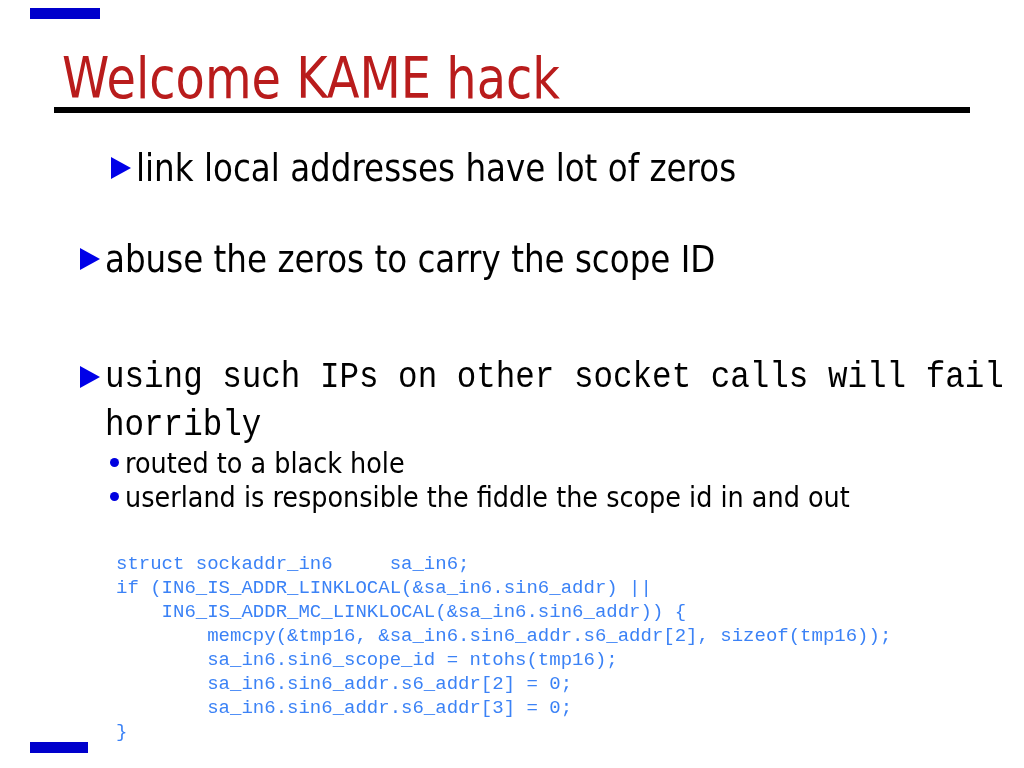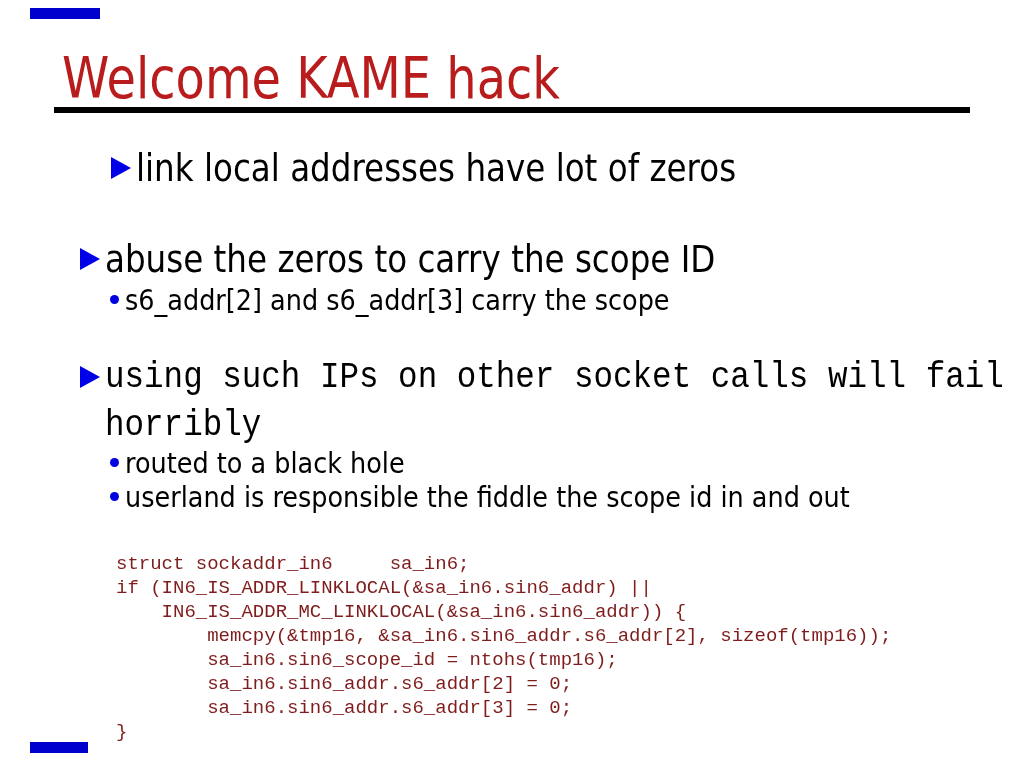--- a/index.html
+++ b/index.html
@@ -100,21 +100,21 @@
   .row-b3s2 { left: 110px; top: 481px; }
   .row-b3 .tri-icon { margin-top: 13px; }
 
   .code-block {
     position: absolute;
     left: 116px;
     top: 552px;
     font-family: "Liberation Mono", monospace;
     font-size: 19px;
     line-height: 24px;
-    color: #7f1d1d;
+    color: #3b82f6;
     white-space: pre;
   }
 </style>
 </head>
 <body>
 
 <div class="slide">
 
   <div class="decor-bar top"></div>
 
@@ -124,24 +124,20 @@
   <div class="bullet-row row-b1">
     <span class="tri-icon"></span>
     <span class="l1-text">link local addresses have lot of zeros</span>
   </div>
 
   <div class="bullet-row row-b2">
     <span class="tri-icon"></span>
     <span class="l1-text">abuse the zeros to carry the scope ID</span>
   </div>
 
-  <div class="bullet-row row-b2s1">
-    <span class="dot-icon"></span>
-    <span class="l2-text">s6_addr[2] and s6_addr[3] carry the scope</span>
-  </div>
 
   <div class="bullet-row row-b3">
     <span class="tri-icon"></span>
     <span class="wrap-lines">
       <span class="bline">using such IPs on other socket calls will fail</span>
       <span class="bline">horribly</span>
     </span>
   </div>
 
   <div class="bullet-row row-b3s1">

